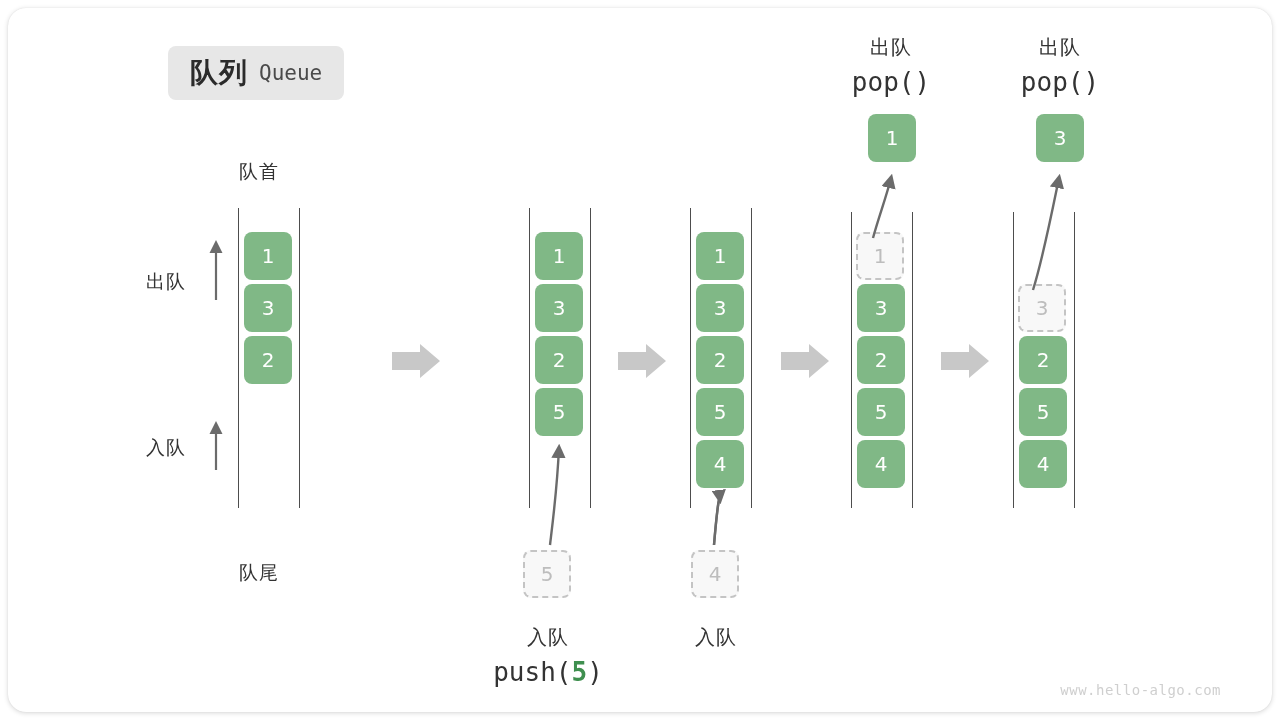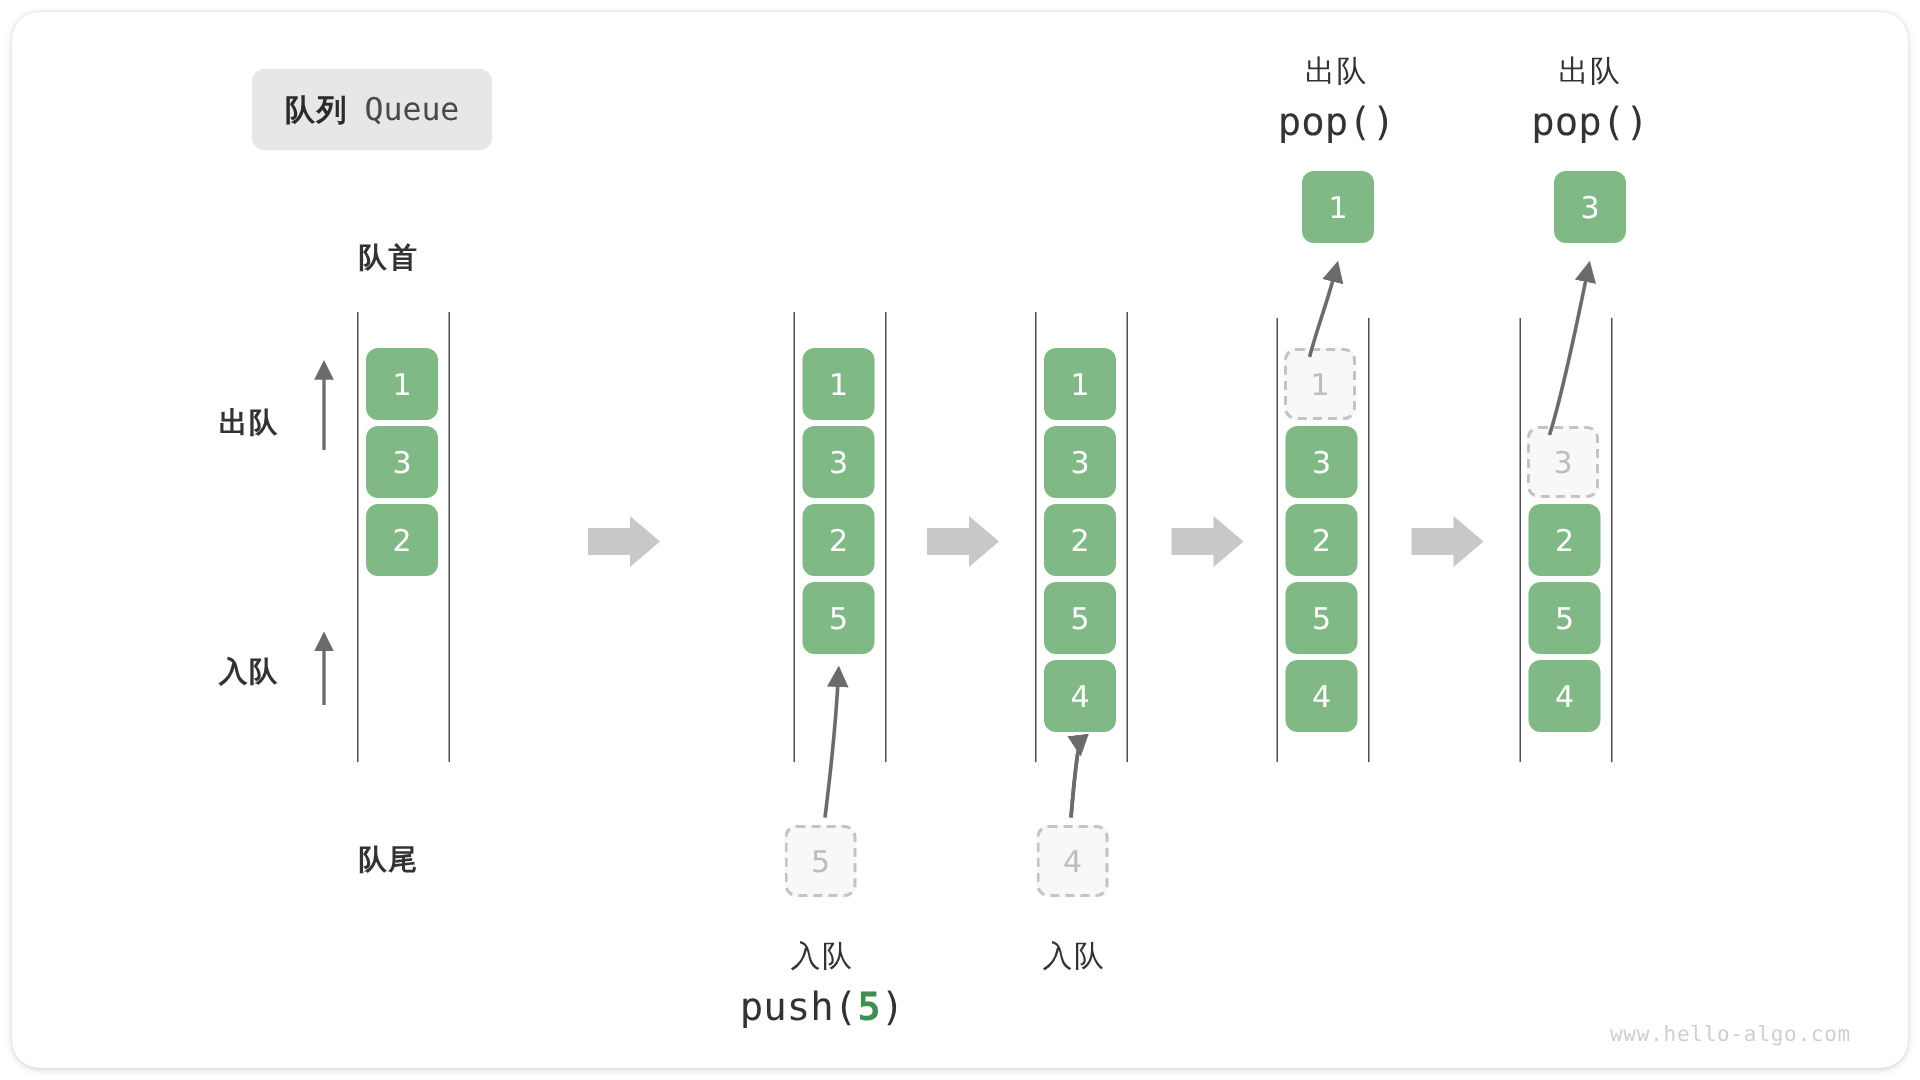--- a/index.html
+++ b/index.html
@@ -42,37 +42,37 @@
     padding: 0 22px;
     background: #e7e7e7;
     border-radius: 8px;
     display: flex;
     align-items: center;
     gap: 11px;
     white-space: nowrap;
   }
   .title-cn {
     font-family: "DejaVu Sans", "Liberation Sans", sans-serif;
-    font-size: 20px;
+    font-size: 28px;
     font-weight: bold;
     color: #2b2b2b;
     letter-spacing: 1px;
   }
   .title-en {
     font-family: "DejaVu Sans Mono", "Liberation Mono", monospace;
     font-size: 21px;
     color: #4a4a4a;
   }
 
   
   .cn-label {
     position: absolute;
     font-family: "DejaVu Sans", "Liberation Sans", sans-serif;
     font-size: 19px;
-    font-weight: bold;
+    font-weight: normal;
     color: #333333;
     white-space: nowrap;
     letter-spacing: 1px;
   }
   .op-label {
     position: absolute;
     text-align: center;
     white-space: nowrap;
     line-height: 35px;
   }
@@ -123,21 +123,21 @@
     position: absolute;
     left: 0; top: 0;
     width: 1280px;
     height: 720px;
     pointer-events: none;
   }
 
   
   .watermark {
     position: absolute;
-    right: 46px;
+    right: 59px;
     bottom: 22px;
     font-family: "DejaVu Sans Mono", "Liberation Mono", monospace;
     font-size: 14px;
     color: #cfcfcf;
     letter-spacing: 0.5px;
     white-space: nowrap;
   }
 </style>
 </head>
 <body>

